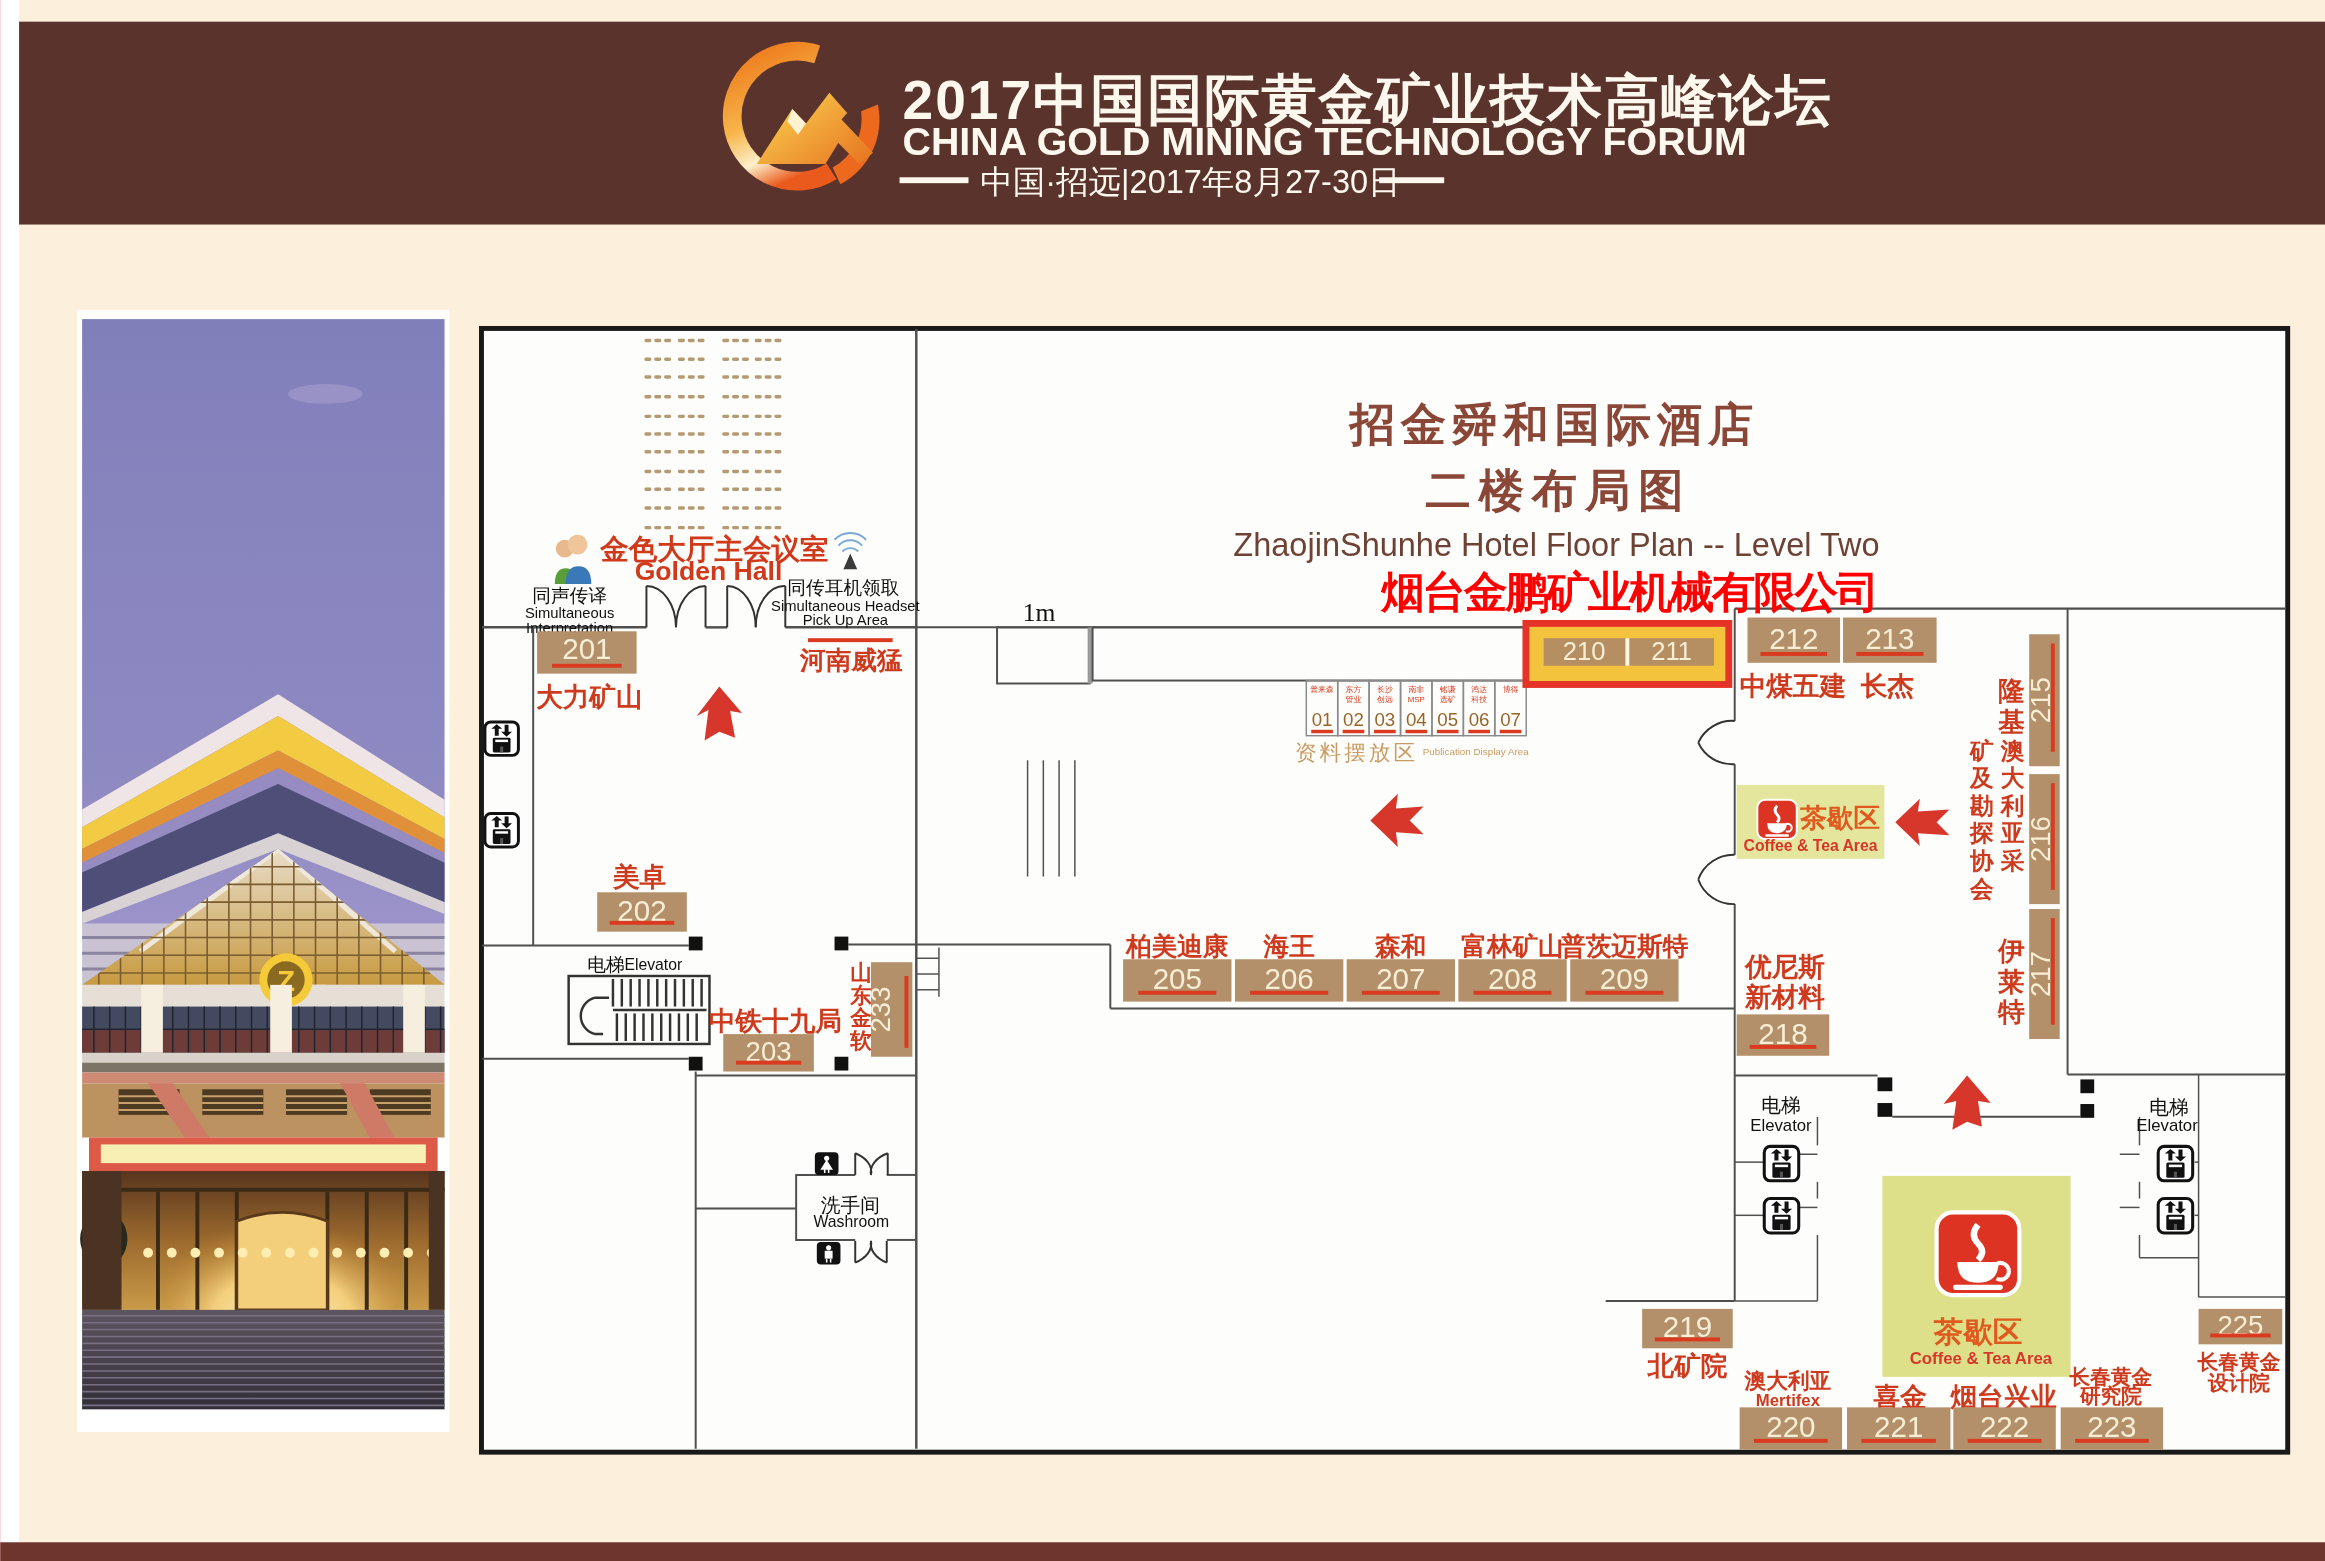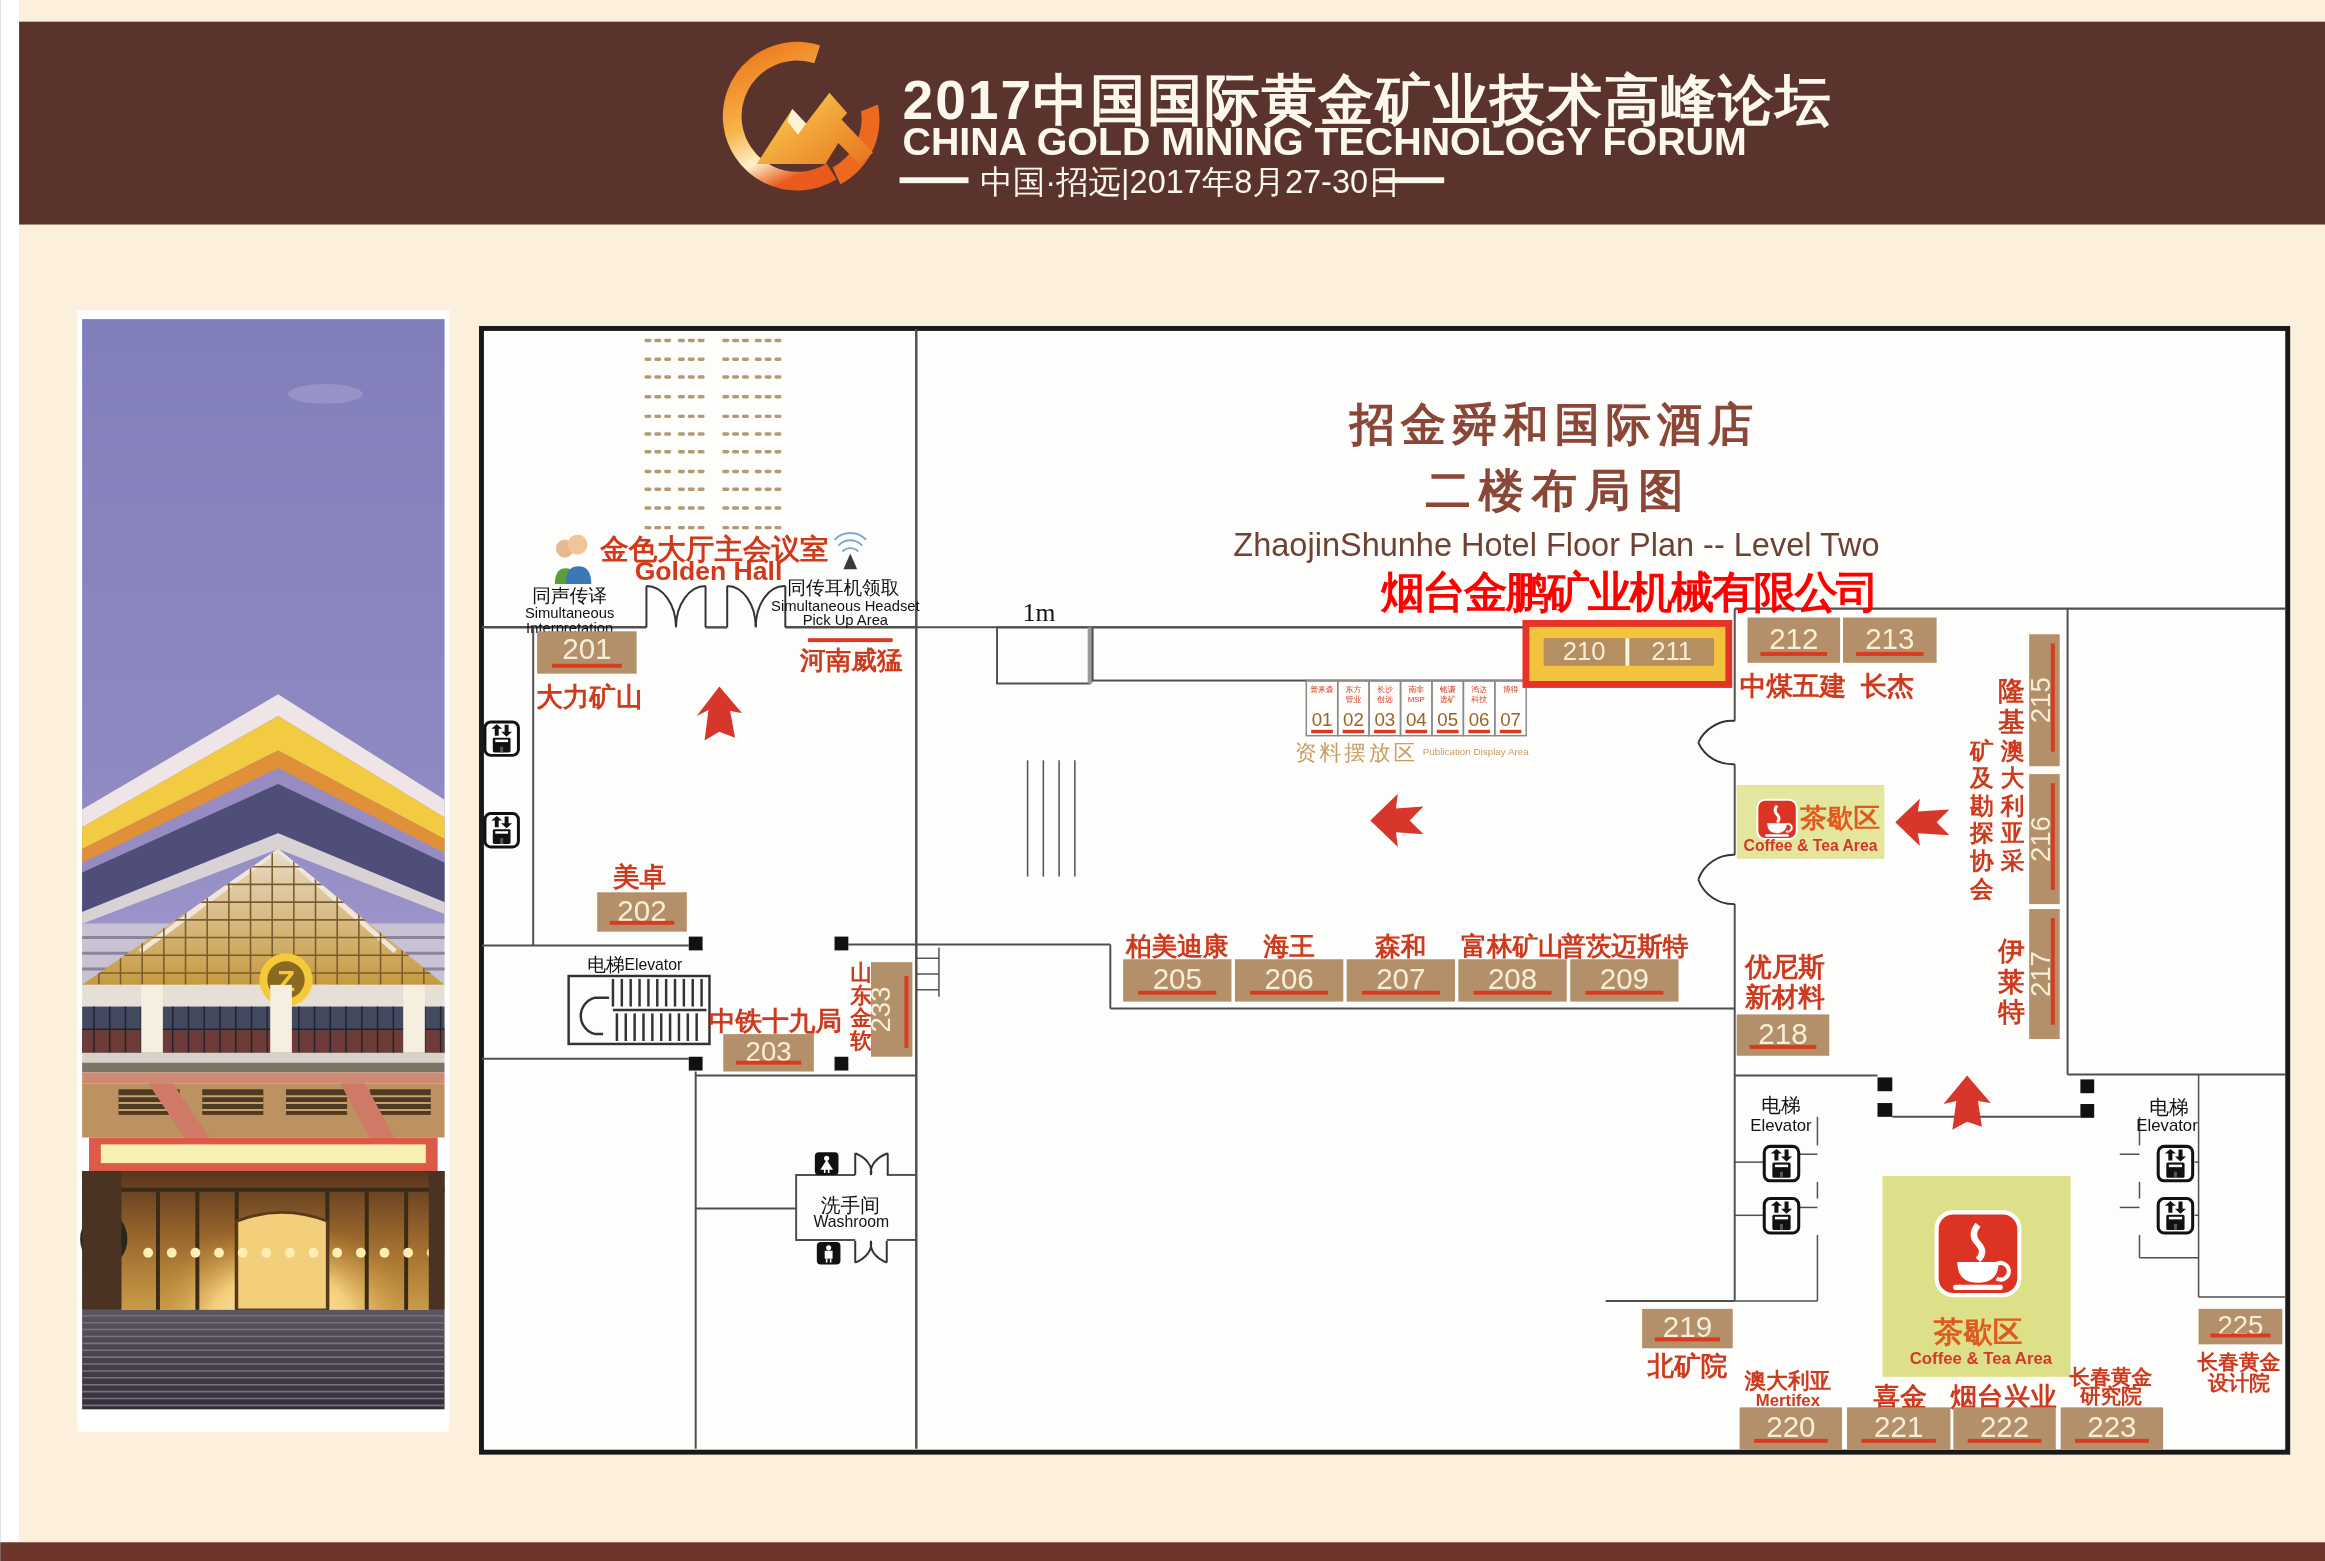--- a/index.html
+++ b/index.html
@@ -1,15 +1,15 @@
 <!DOCTYPE html>
 <html><head><meta charset="utf-8"><title>Floor Plan</title>
 <style>
 html,body{margin:0;padding:0;background:#fcefdc;}
-#page{position:relative;width:2326px;height:1561px;background:#0369a1;overflow:hidden;font-family:"Liberation Sans",sans-serif;}
+#page{position:relative;width:2326px;height:1561px;background:#be185d;overflow:hidden;font-family:"Liberation Sans",sans-serif;}
 </style></head><body>
 <div id="page">
 <svg width="2326" height="1561" viewBox="0 0 2361 1585" style="position:absolute;left:0;top:0" font-family="Liberation Sans">
 <defs>
 <linearGradient id="ringg" x1="0.2" y1="0" x2="0.55" y2="1">
 <stop offset="0" stop-color="#ee7c1e"></stop>
           <stop offset="0.5" stop-color="#f7b54a"></stop>
           <stop offset="0.78" stop-color="#fdf0cb"></stop>
           <stop offset="1" stop-color="#ea5a1d"></stop>
 </linearGradient>

